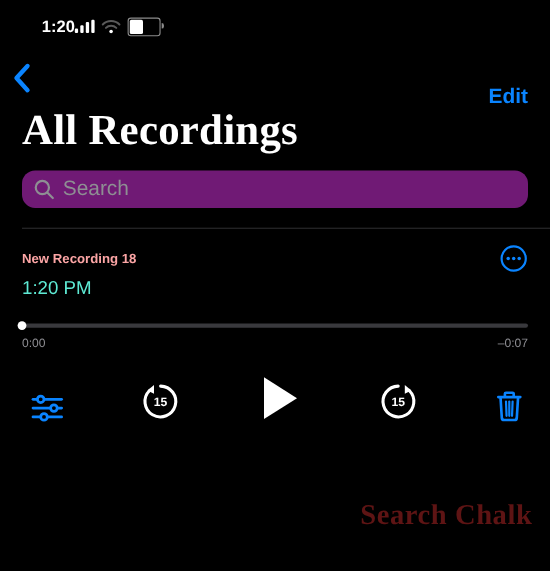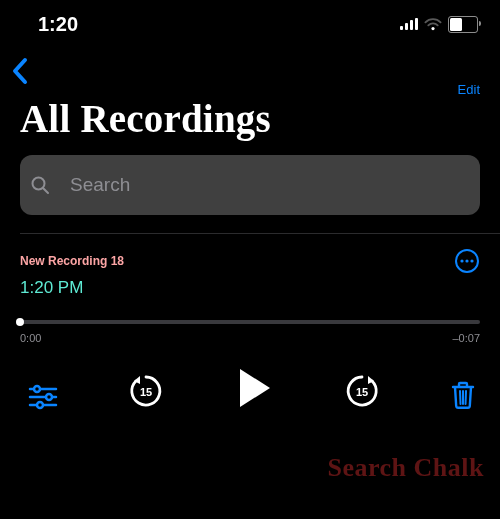--- a/index.html
+++ b/index.html
@@ -8,24 +8,23 @@
     width: 500px;
     height: 519px;
     background: #000;
     font-family: -apple-system, BlinkMacSystemFont, "Helvetica Neue", Arial, sans-serif;
     color: #fff;
     overflow: hidden;
     position: relative;
   }
   .status-bar {
     display: flex;
-    justify-content: space-between;
     align-items: center;
     padding: 10px 22px 4px 38px;
-    font-size: 20px;
+    font-size: 15px;
     font-weight: 600;
     height: 28px;
   }
   .status-right { display: flex; align-items: center; gap: 6px; }
   .signal-bars { display: flex; align-items: flex-end; gap: 2px; height: 12px; }
   .signal-bars span { width: 3px; background: #fff; border-radius: 1px; display:block; }
   .signal-bars span:nth-child(1){height:4px;}
   .signal-bars span:nth-child(2){height:7px;}
   .signal-bars span:nth-child(3){height:10px;}
   .signal-bars span:nth-child(4){height:12px;}
@@ -38,28 +37,28 @@
   .battery::after{
     content:""; position:absolute; right:-4px; top:4px; width:2px; height:5px;
     background:rgba(255,255,255,0.55); border-radius:0 2px 2px 0;
   }
   .battery-fill{ width:45%; height:100%; background:#fff; border-radius:1.5px;}
   .nav-bar {
     display:flex; justify-content:space-between; align-items:center;
     padding: 8px 20px 2px 10px; height:42px;
   }
   .back-btn svg{ display:block; }
-  .edit-btn { color:#0a84ff; font-size:13px; font-weight:400;margin-top:36px; }
+  .edit-btn { color:#0a84ff; font-size:19px; font-weight:700;margin-top:36px; }
   .title {
     font-size: 39px; font-weight: 800; padding: 2px 20px 14px 20px; letter-spacing: 0.2px; font-family: Liberation Serif, serif;
   }
   .search-wrap { padding: 0 20px 10px 20px; }
   .search {
-    background:#404040; border-radius:12px; height:60px;
-    display:flex; align-items:center; padding:0 10px; gap:20px;
+    background:#701a75; border-radius:12px; height:34px;
+    display:flex; align-items:center; padding:0 10px; gap:7px;
   }
   .search-icon svg{ display:block; }
   .search-text { color:#8e8e93; font-size:19px; }
   .divider { height:1px; background:#2b2b2d; margin: 8px 0 0 20px; }
   .item { padding: 14px 20px 0 20px; }
   .item-row1 { display:flex; justify-content:space-between; align-items:center; }
   .item-title { font-size:12px; font-weight:600; color:#fca5a5; }
   .more-btn svg{ display:block; }
   .item-time { color:#5eead4; font-size:17px; margin-top:4px; }
   .scrubber { padding: 22px 20px 0 20px; }

